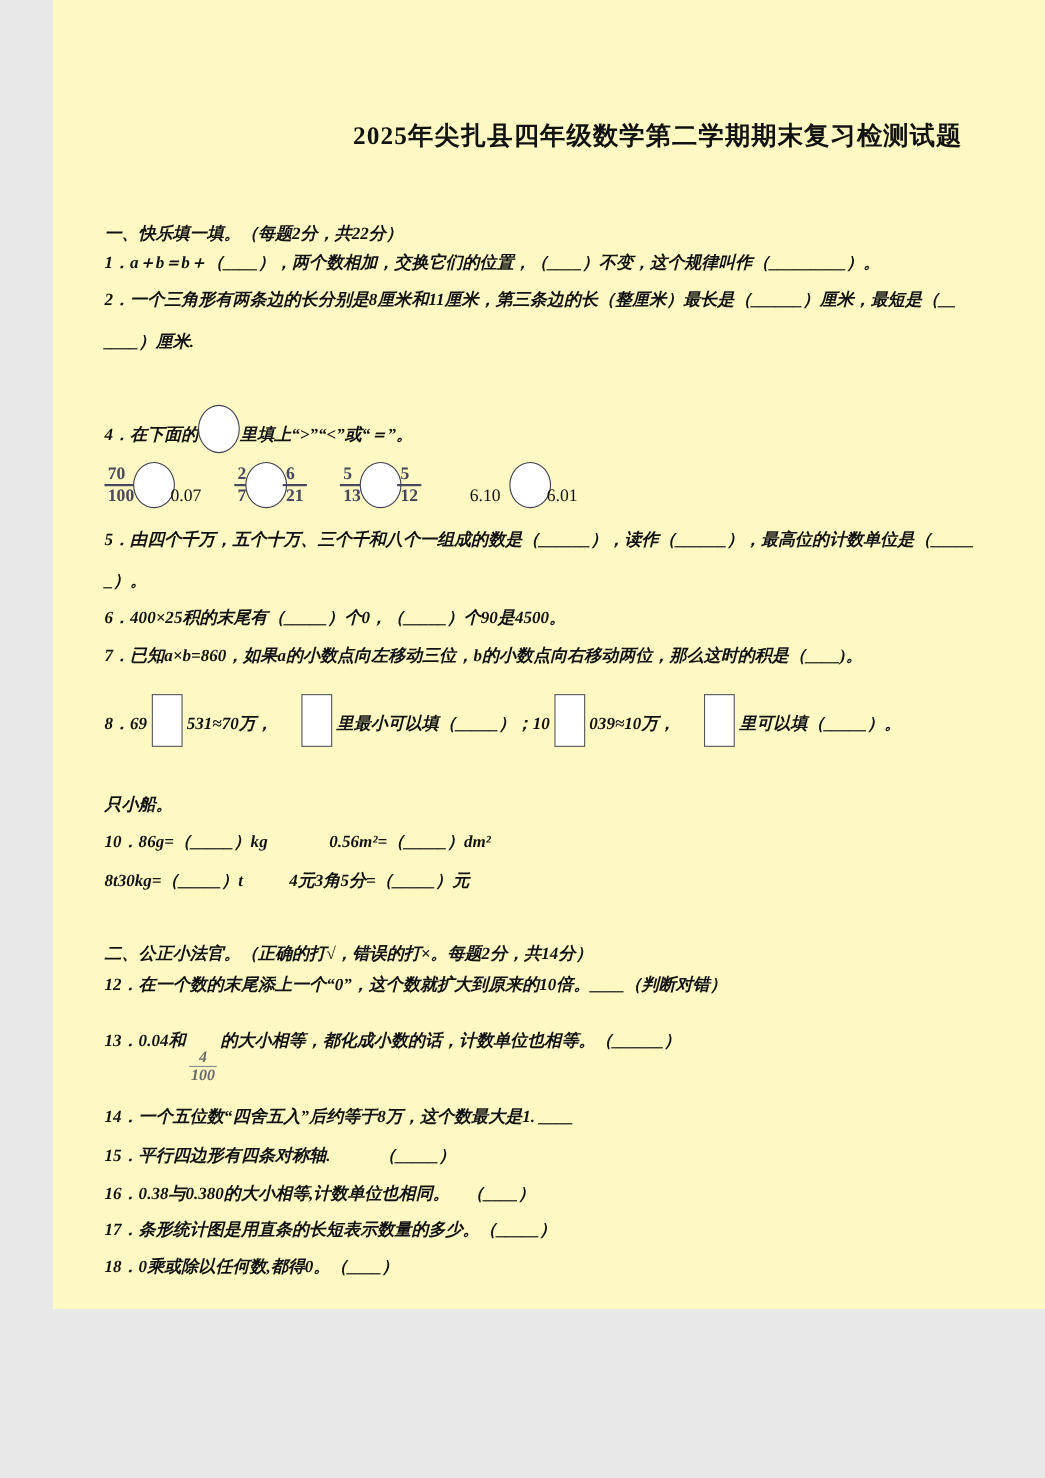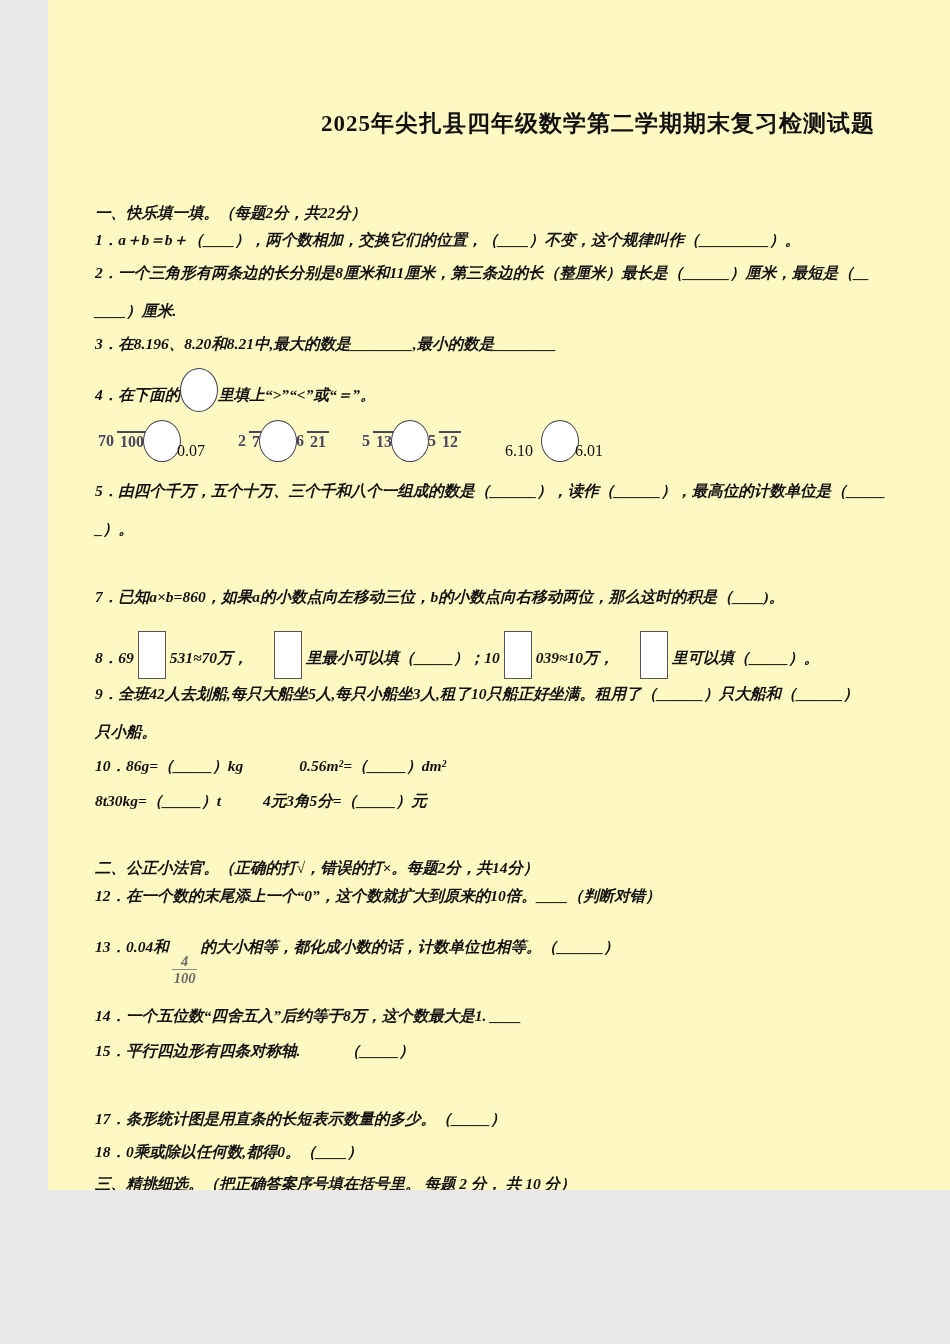--- a/index.html
+++ b/index.html
@@ -39,21 +39,21 @@
     width:36px;height:42px;
     vertical-align:-12px;
   }
   
   .cmp-row{
     position:absolute;left:47px;top:413px;height:56px;
     display:flex;align-items:center;
   }
   .cmp-item{display:flex;align-items:center;}
   .fraction{
-    display:inline-flex;flex-direction:row;align-items:center;
+    display:inline-flex;flex-direction:column;
     color:#474760;
     font-size:16px;font-weight:bold;
     line-height:18px;
   }
   .fraction .num{padding:0 3px;}
   .fraction .den{border-top:2px solid #474760;padding:0 3px;}
   .cmp-item .cmp-circle{margin:0 -4px;}
   .cmp-dec{position:relative;top:10px;font-size:16px;text-align:right;}
   .cmp-space{width:30px;}
   .cmp-space-wide{width:44px;}
@@ -80,21 +80,20 @@
 <body>
 
 <div class="page">
 
   <div class="title">2025年尖扎县四年级数学第二学期期末复习检测试题</div>
 
   <div class="line" style="top:202px">一、快乐填一填。（每题2分，共22分）</div>
   <div class="line" style="top:229px">1．a＋b＝b＋（____），两个数相加，交换它们的位置，（____）不变，这个规律叫作（_________）。</div>
   <div class="line" style="top:262px">2．一个三角形有两条边的长分别是8厘米和11厘米，第三条边的长（整厘米）最长是（______）厘米，最短是（__</div>
   <div class="line" style="top:300px">____）厘米.</div>
-  <div class="line" style="top:333px">3．在8.196、8.20和8.21中,最大的数是________,最小的数是________</div>
 
   <div class="line" style="top:368px">
     <span>4．在下面的</span><span class="cmp-circle q4-circle"></span><span>里填上“&gt;”“&lt;”或“＝”。</span>
   </div>
 
   <div class="cmp-row">
     <span class="cmp-item">
       <span class="fraction">
         <span class="num">70</span>
         <span class="den">100</span>
@@ -130,27 +129,27 @@
     <span class="cmp-item">
       <span class="cmp-dec">6.10</span>
       <span class="dec-gap"></span>
       <span class="cmp-circle"></span>
       <span class="cmp-dec">6.01</span>
     </span>
   </div>
 
   <div class="line" style="top:480px">5．由四个千万，五个十万、三个千和八个一组成的数是（______），读作（______），最高位的计数单位是（_____</div>
   <div class="line" style="top:518px">_）。</div>
+  <div class="line" style="top:551px">6．400×25积的末尾有（_____）个0，（_____）个90是4500。</div>
   <div class="line" style="top:586px">7．已知a×b=860，如果a的小数点向左移动三位，b的小数点向右移动两位，那么这时的积是（____)。</div>
 
   <div class="line" style="top:631px">
     <span>8．69</span><span class="digit-box"></span><span>531≈70万，</span><span class="digit-box" style="margin-left:26px"></span><span>里最小可以填（_____）；10</span><span class="digit-box"></span><span>039≈10万，</span><span class="digit-box" style="margin-left:26px"></span><span>里可以填（_____）。</span>
   </div>
 
-  <div class="line" style="top:683px">9．全班42人去划船,每只大船坐5人,每只小船坐3人,租了10只船正好坐满。租用了（______）只大船和（______）</div>
   <div class="line" style="top:721px">只小船。</div>
 
   <div class="line" style="top:755px">
     <span>10．86g=（_____）kg</span><span class="seg-gap" style="width:56px"></span><span>0.56m²=（_____）dm²</span>
   </div>
   <div class="line" style="top:790px">
     <span>8t30kg=（_____）t</span><span class="seg-gap" style="width:42px"></span><span>4元3角5分=（_____）元</span>
   </div>
 
 
@@ -163,19 +162,19 @@
         <span class="den">100</span>
       </span><span>的大小相等，都化成小数的话，计数单位也相等。（______）</span>
   </div>
 
   <div class="line" style="top:1005px">14．一个五位数“四舍五入”后约等于8万，这个数最大是1. ____</div>
 
   <div class="line" style="top:1040px">
     <span>15．平行四边形有四条对称轴.</span><span class="seg-gap" style="width:44px"></span><span>（_____）</span>
   </div>
 
+  <div class="line" style="top:1075px">16．0.38与0.380的大小相等,计数单位也相同。　（____）</div>
   <div class="line" style="top:1108px">17．条形统计图是用直条的长短表示数量的多少。（_____）</div>
   <div class="line" style="top:1141px">18．0乘或除以任何数,都得0。（____）</div>
 
-  <div class="line" style="top:1173px">三、精挑细选。（把正确答案序号填在括号里。 每题 2 分， 共 10 分）</div>
   <div class="line" style="top:1240px">19．下面的图形中，（ ）不是轴对称图形</div>
 
 </div>
 
 </body></html>

